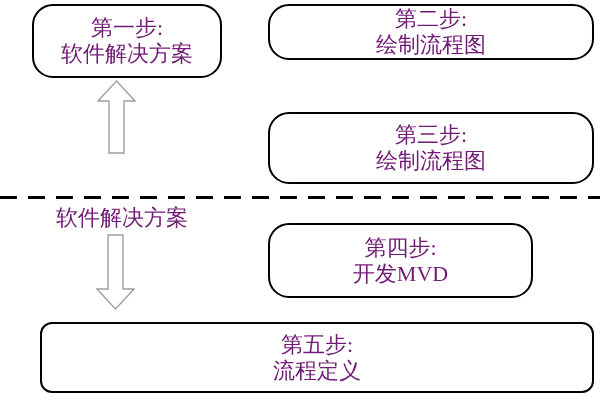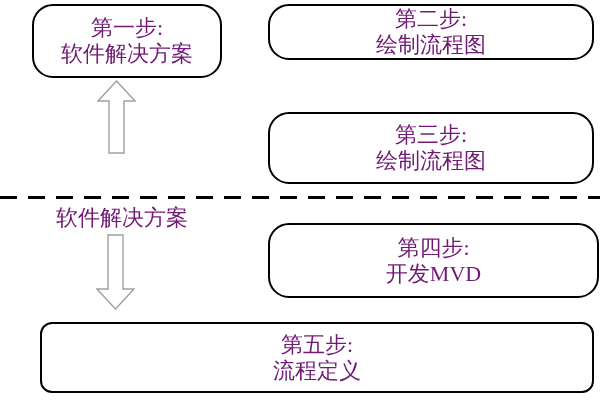--- a/index.html
+++ b/index.html
@@ -27,21 +27,21 @@
     align-items: center;
     justify-content: center;
     text-align: center;
     font-size: 22px;
     line-height: 26px;
     white-space: nowrap;
   }
   .box1 { left: 32px;  top: 4px;   width: 190px; height: 74px; }
   .box2 { left: 268px; top: 4px;   width: 326px; height: 56px; }
   .box3 { left: 268px; top: 112px;  width: 326px; height: 72px; }
-  .box4 { left: 268px; top: 223px; width: 331px; height: 75px; justify-content: center; }
+  .box4 { left: 268px; top: 223px; width: 265px; height: 75px; justify-content: center; }
   .box5 { left: 40px;  top: 322px; width: 554px; height: 71px; border-radius: 12px; }
   .side-label {
     position: absolute;
     width: 200px;
     text-align: center;
     font-size: 22px;
     line-height: 24px;
     white-space: nowrap;
   }
   .label-process  { left: 14px; top: 159px; }

